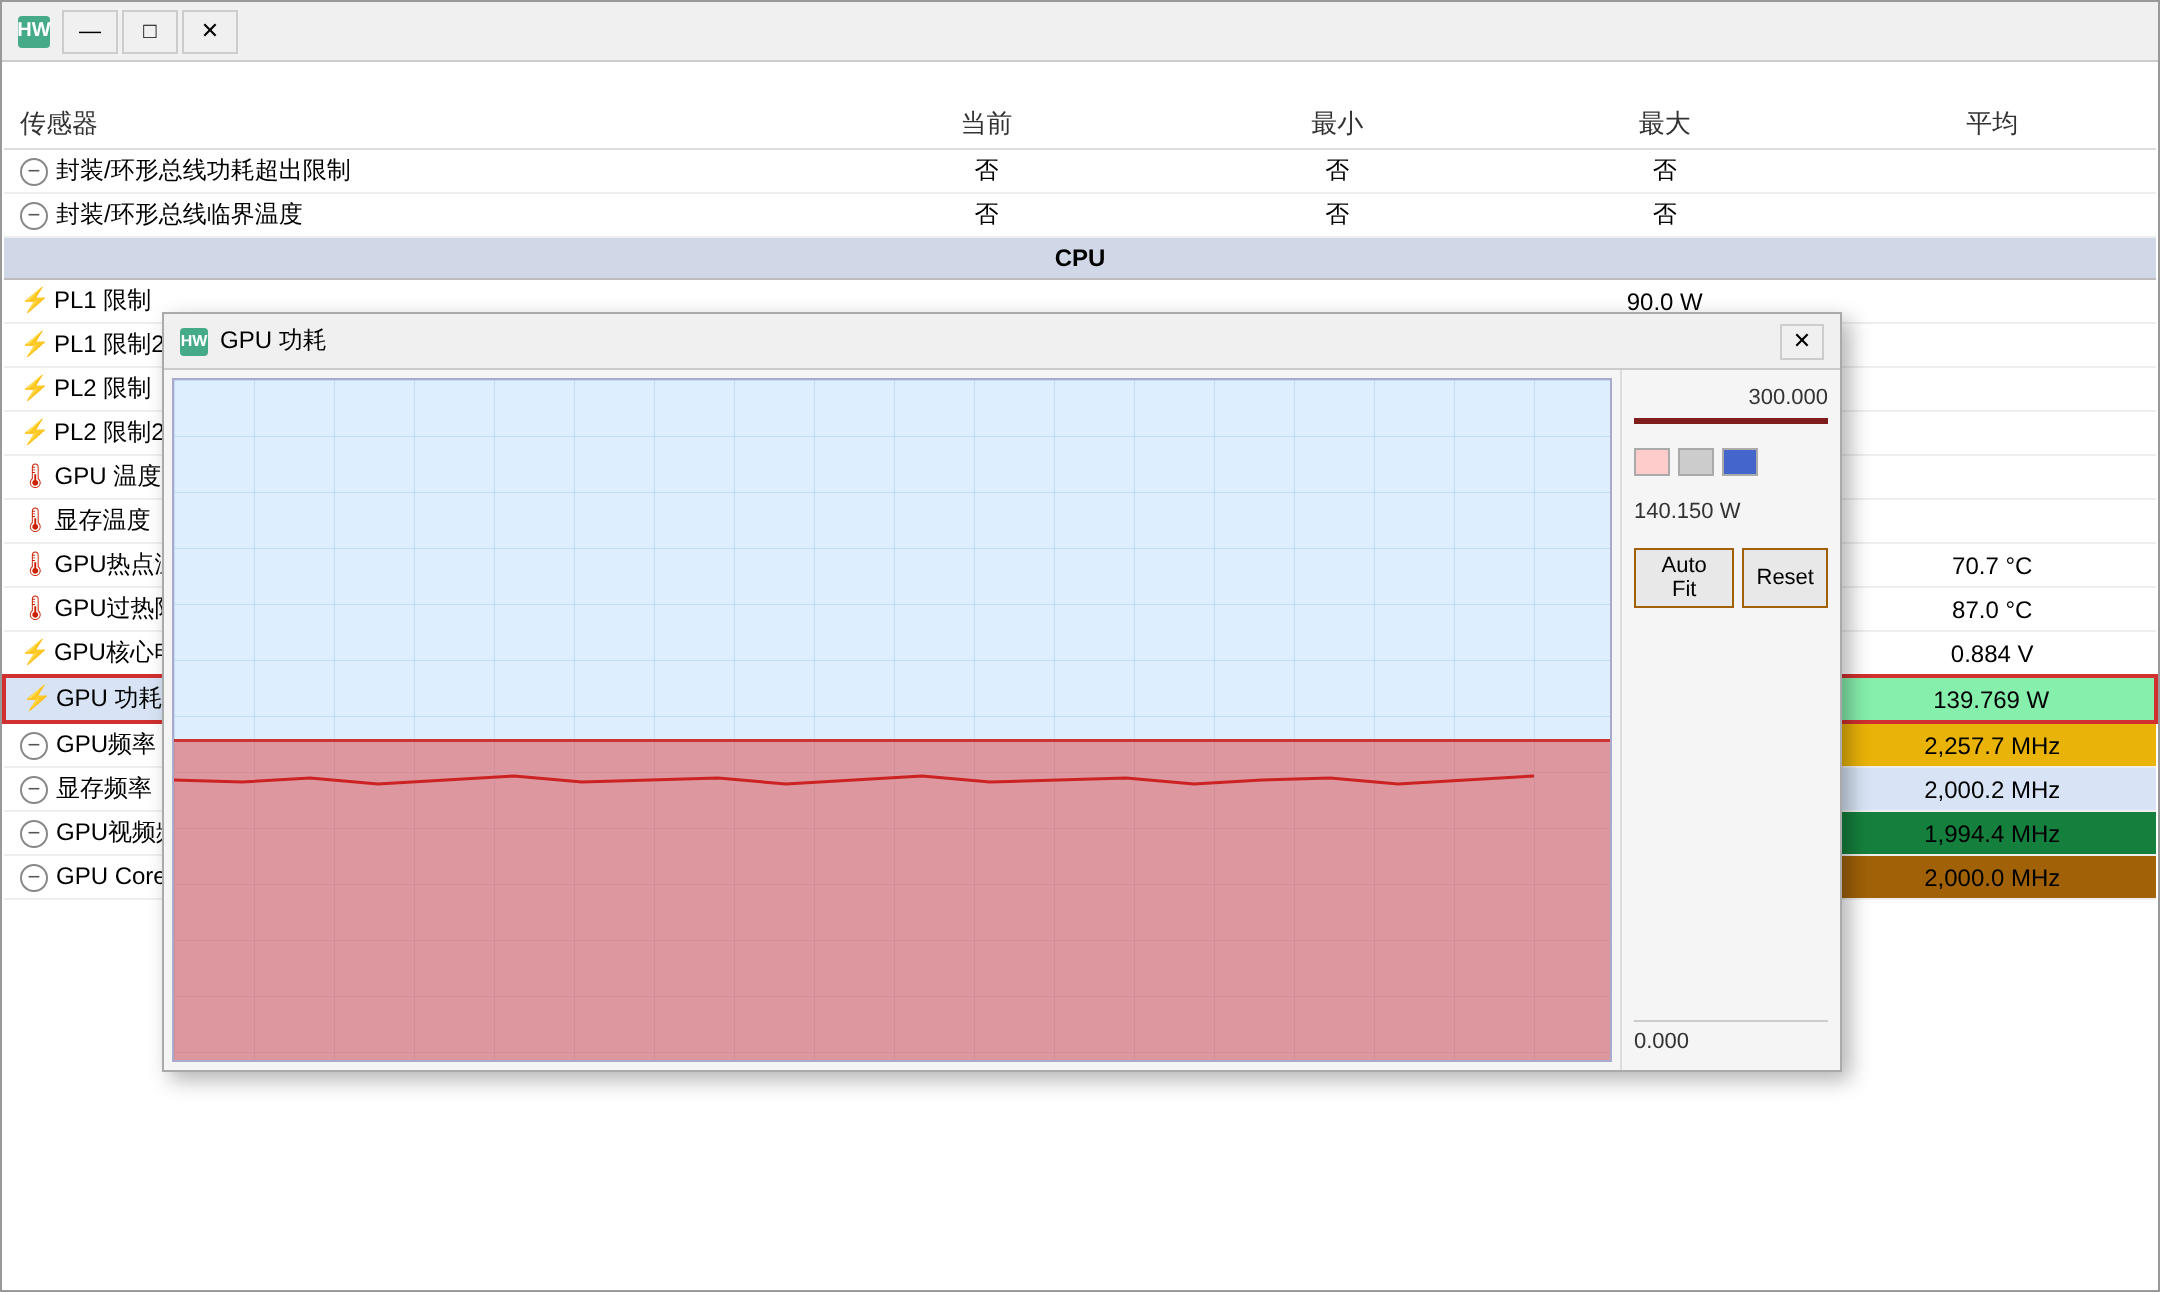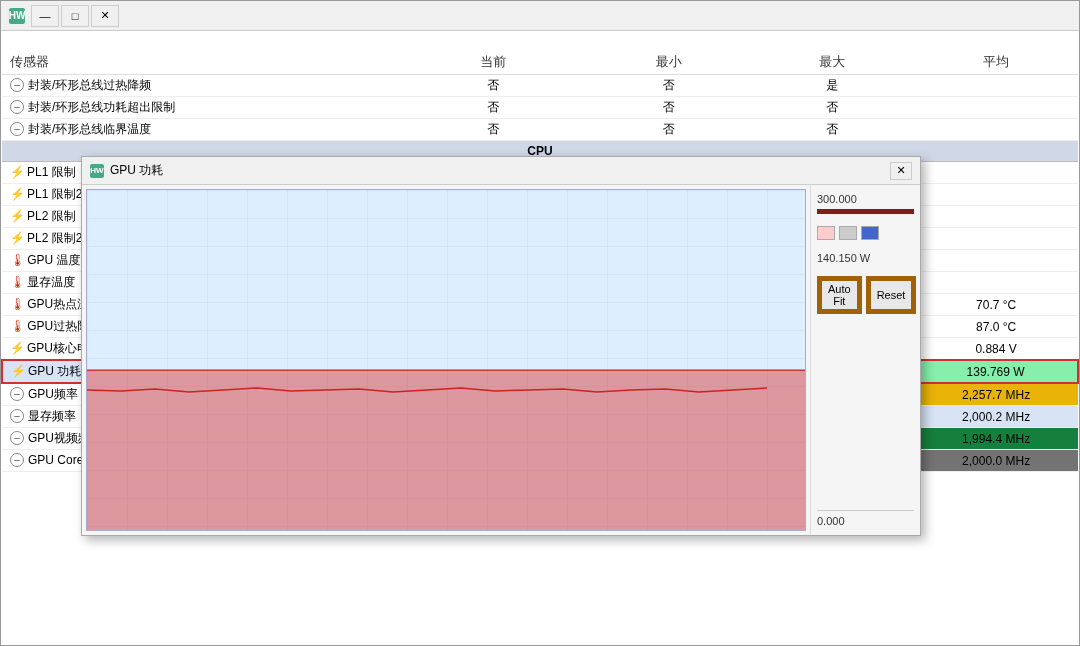--- a/index.html
+++ b/index.html
@@ -221,22 +221,23 @@
       display: flex;
       flex-direction: column;
       gap: 8px;
       font-size: 11px;
       flex-shrink: 0;
     }
 
     .chart-label-top {
       font-size: 11px;
       color: #333;
-      border-bottom: 5px solid #7f1d1d;
+      border-bottom: 3px solid #7f1d1d;
       padding-bottom: 4px;
+      text-align: right;
     }
 
     .color-swatches {
       display: flex;
       gap: 4px;
       margin-top: 4px;
     }
     .swatch {
       width: 18px;
       height: 14px;
@@ -250,21 +251,21 @@
       margin-top: 4px;
     }
 
     .chart-buttons {
       display: flex;
       gap: 4px;
       margin-top: 4px;
     }
     .chart-btn {
       padding: 2px 6px;
-      border: 5px solid #a16207;
+      border: 1px solid #a16207;
       background: #e8e8e8;
       cursor: pointer;
       font-size: 11px;
     }
 
     .chart-label-bot {
       font-size: 11px;
       color: #333;
       margin-top: auto;
       padding-top: 4px;
@@ -293,27 +294,20 @@
         <tr>
           <th class="left" style="width:340px">传感器</th>
           <th style="width:160px">当前</th>
           <th style="width:140px">最小</th>
           <th style="width:140px">最大</th>
           <th style="width:140px">平均</th>
         </tr>
       </thead>
       <tbody>
 
-        <tr>
-          <td class="left"><span class="icon-minus">−</span><span>封装/环形总线过热降频</span></td>
-          <td>否</td>
-          <td>否</td>
-          <td class="text-red">是</td>
-          <td></td>
-        </tr>
 
         <tr>
           <td class="left"><span class="icon-minus">−</span><span>封装/环形总线功耗超出限制</span></td>
           <td>否</td>
           <td>否</td>
           <td>否</td>
           <td></td>
         </tr>
 
         <tr>
@@ -423,21 +417,21 @@
           <td style="background:#d8e4f5">1,980.0 MHz</td>
           <td style="background:#d8e4f5">1,965.0 MHz</td>
           <td style="background:#d8e4f5">2,145.0 MHz</td>
           <td style="background:#15803d">1,994.4 MHz</td>
         </tr>
         <tr>
           <td class="left"><span class="icon-minus">−</span><span>GPU Core 频率</span></td>
           <td style="background:#d8e4f5">1,005.0 MHz</td>
           <td style="background:#d8e4f5">1,080.0 MHz</td>
           <td style="background:#d8e4f5">2,120.0 MHz</td>
-          <td style="background:#737373">2,000.0 MHz</td>
+          <td style="background:#a16207">2,000.0 MHz</td>
         </tr>
       </tbody>
     </table>
   </div>
 
   <div class="popup-overlay">
     <div class="popup-title-bar">
       <div class="popup-title-icon">
         <span style="font-size:8px;font-weight:bold;color:white;">HW</span>
       </div>

